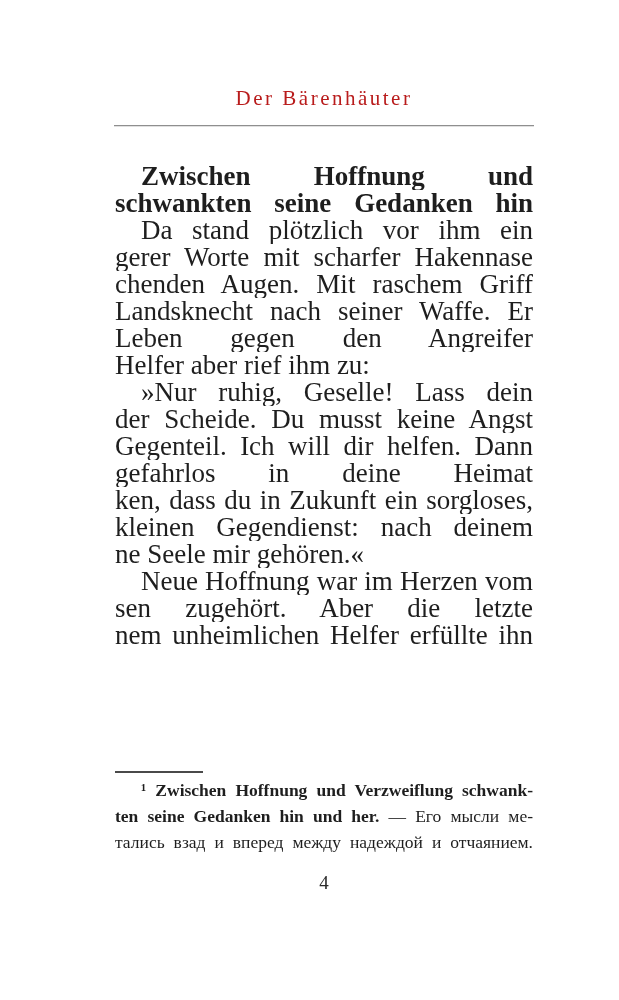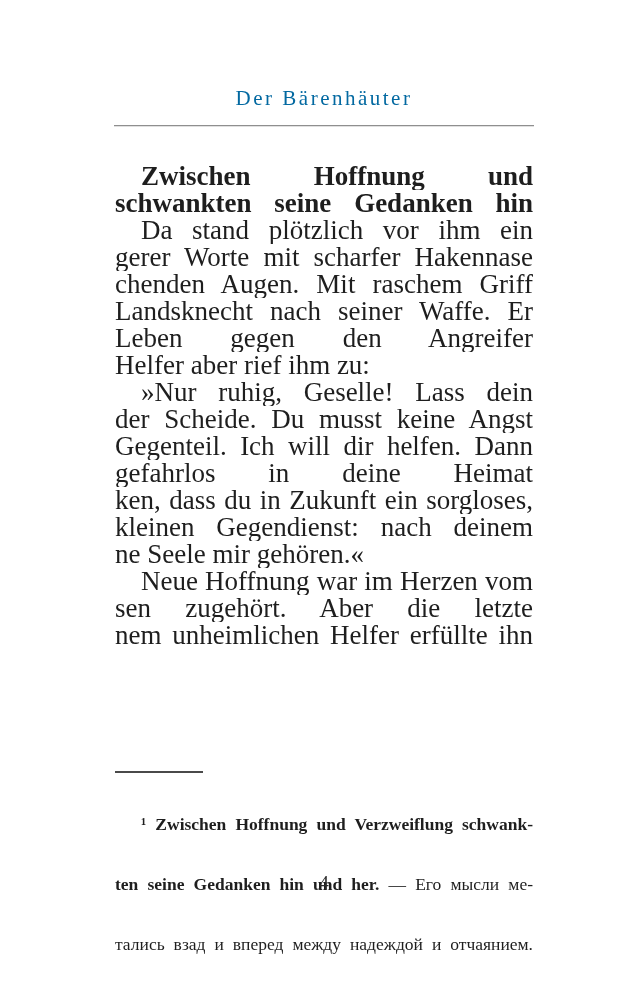--- a/index.html
+++ b/index.html
@@ -12,21 +12,21 @@
     color: #1e1e1e;
     overflow: hidden;
   }
   .running-head {
     position: absolute;
     top: 86px; left: 115px; width: 418px;
     text-align: center;
     font-size: 21px;
     line-height: 24px;
     letter-spacing: 2.5px;
-    color: #0369a1;
+    color: #b91c1c;
   }
   .head-rule {
     position: absolute;
     top: 125px; left: 114px; width: 420px; height: 1px;
     background: #8f8f8f;
     box-shadow: 0 1px 0 rgba(0,0,0,0.12);
   }
   .bodytext {
     position: absolute;
     top: 163px; left: 115px; width: 418px;
@@ -51,21 +51,20 @@
   .footnote {
     position: absolute;
     top: 777px; left: 115px; width: 418px;
     font-size: 17.5px;
     line-height: 26px;
   }
   .footnote .line {
     height: 26px;
     text-align: justify;
     text-align-last: justify;
-    margin-top: 34px;
   }
   .footnote .line.indent { text-indent: 26px; }
   .footnote .b { font-weight: bold; }
   .page-number {
     position: absolute;
     top: 872px; left: 115px; width: 418px;
     text-align: center;
     font-size: 19px;
     color: #2a2a2a;
   }

